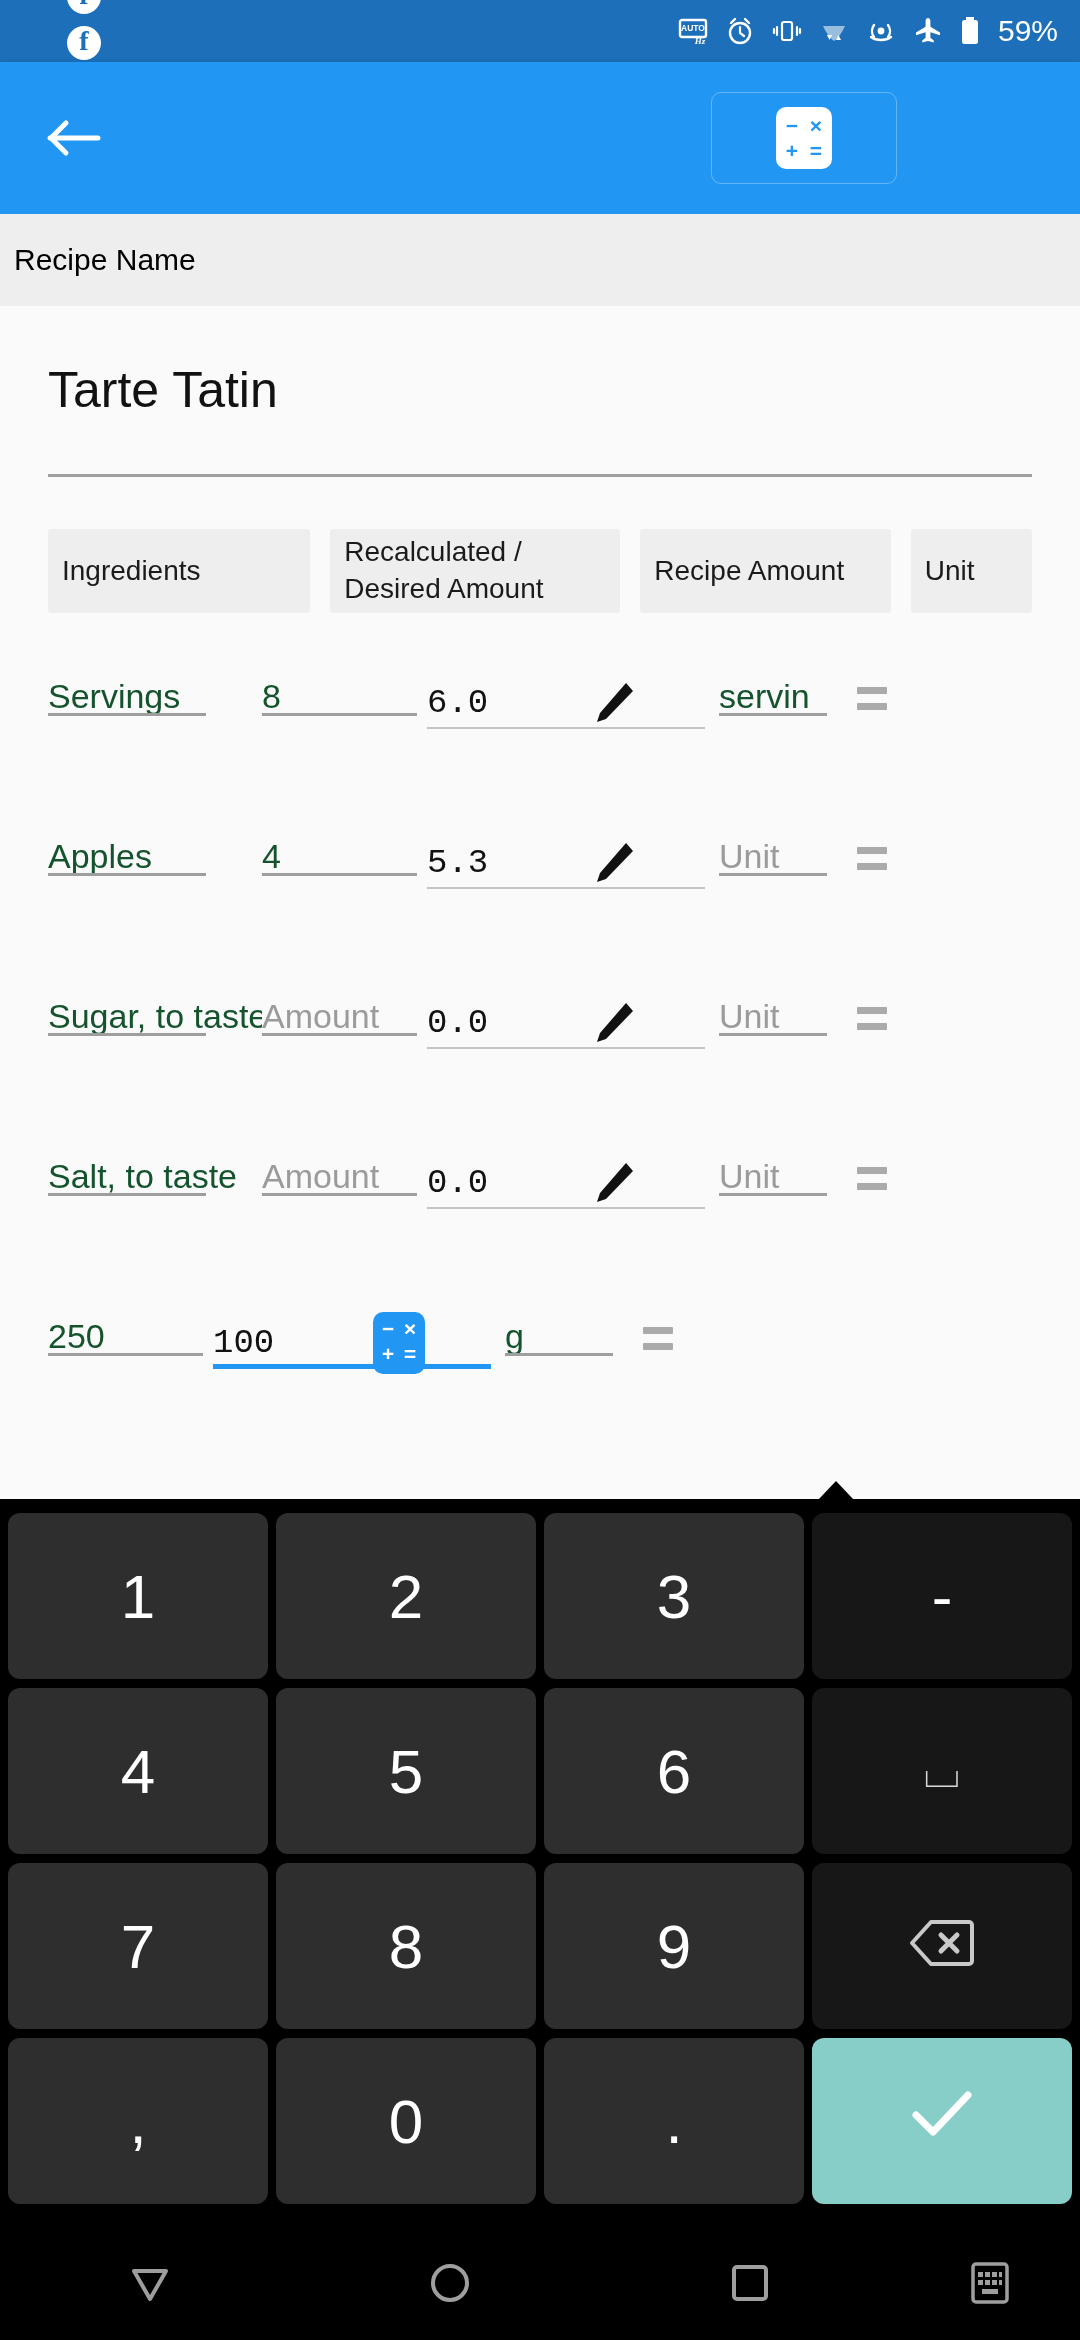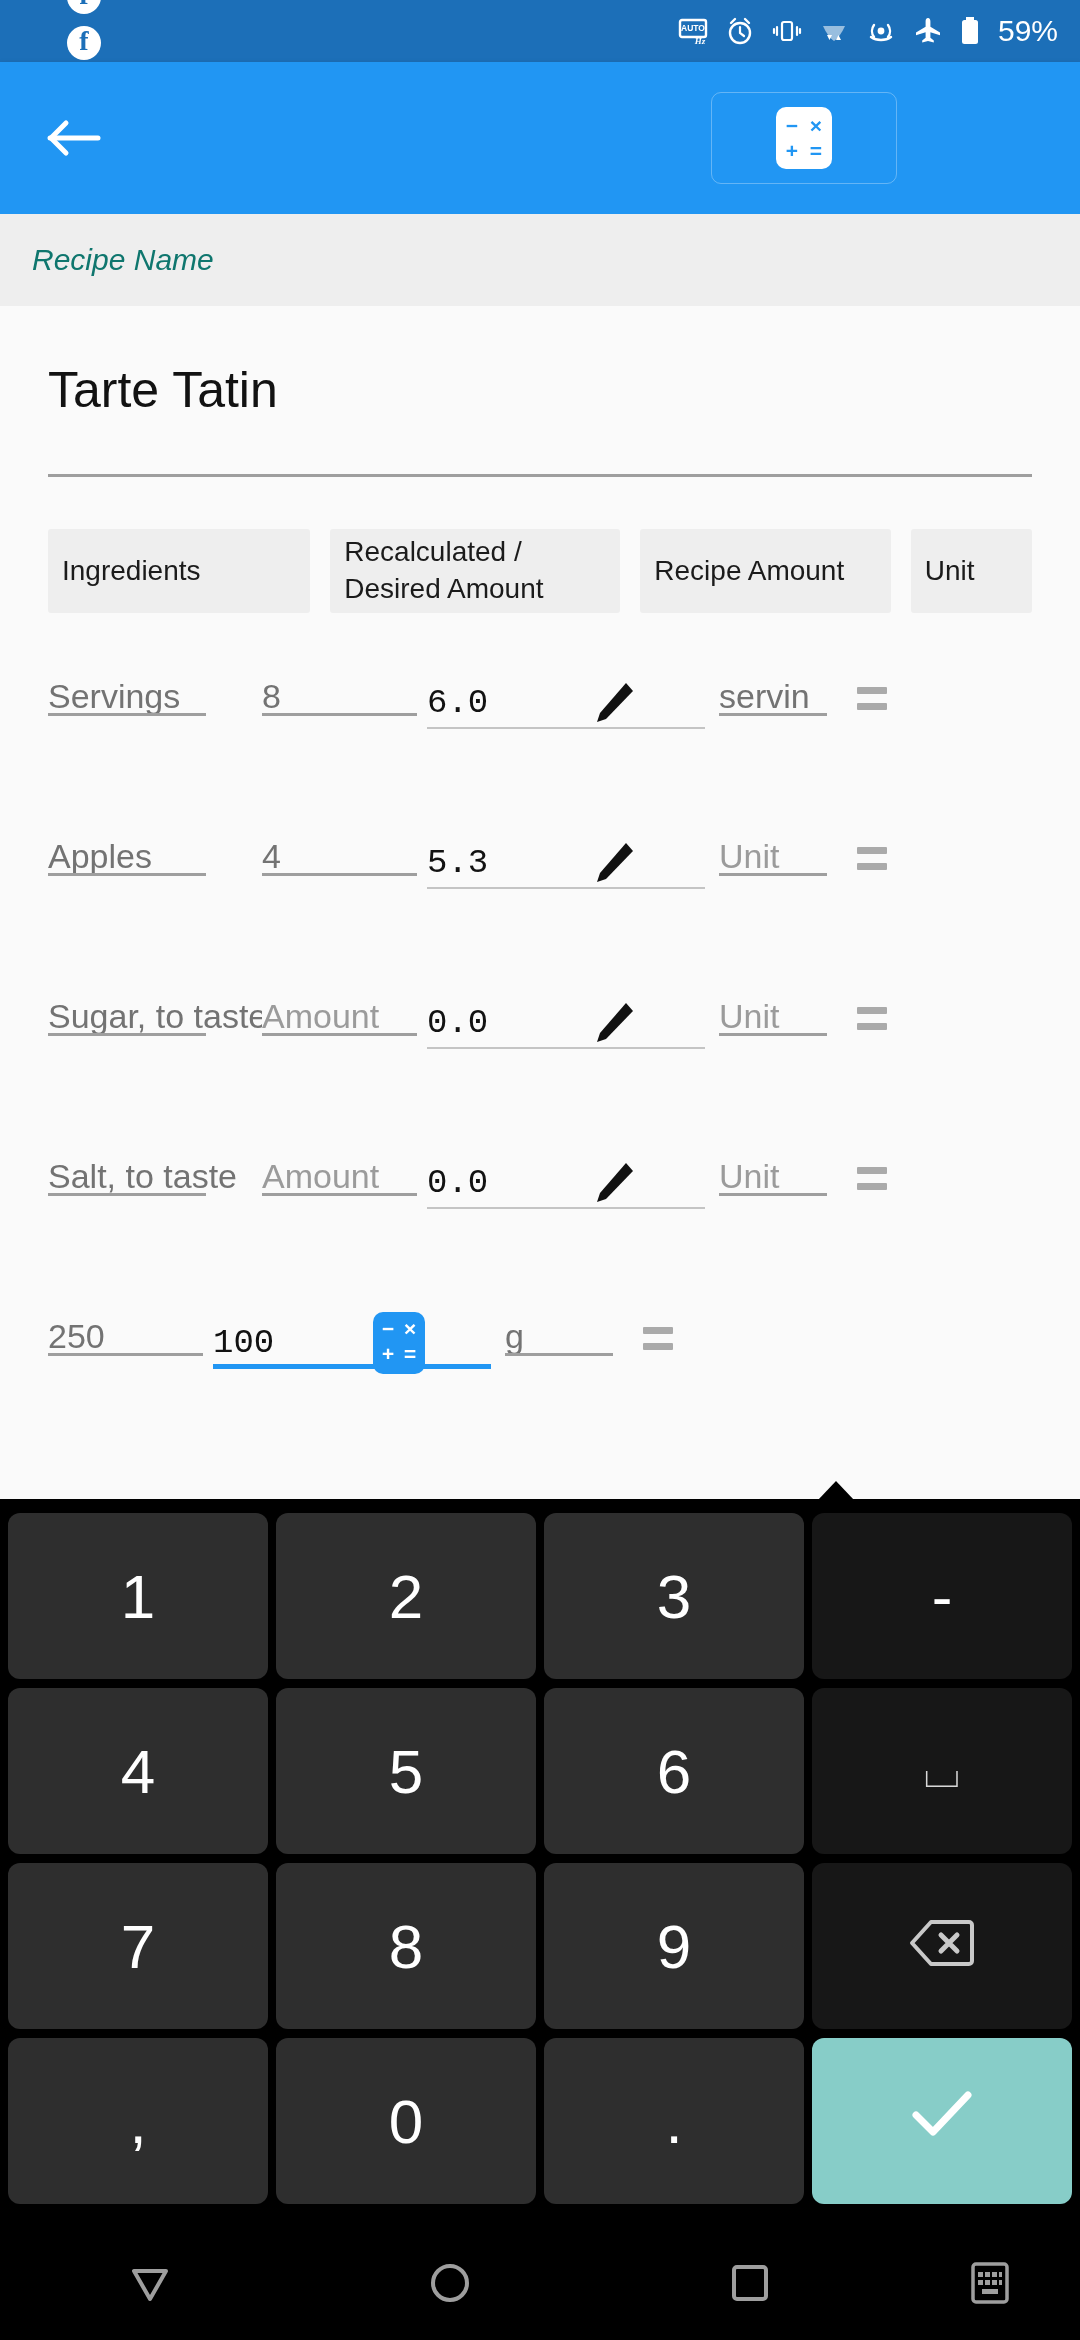--- a/index.html
+++ b/index.html
@@ -55,21 +55,21 @@
     color: #2196f3; font-size: 21px; font-weight: bold; line-height: 1;
     padding: 6px 4px;
   }
   .calc-glyph.inv { background: #2196f3; color: #fff; }
 
   
   .namebar {
     position: absolute; top: 214px; left: 0; width: 1080px; height: 92px;
     background: #eeeeee; display: flex; align-items: center;
   }
-  .namebar span { font-size: 30px; color: #0f766e; padding-left: 32px; font-style: italic; }
+  .namebar span { font-size: 30px; color: #000000; padding-left: 14px; }
 
   
   .content { position: absolute; top: 306px; left: 0; width: 1080px; height: 1193px; background: #fafafa; }
   .title-wrap { padding: 55px 48px 0 48px; }
   .title-text { font-size: 50px; color: #121212; }
   .title-rule { margin-top: 55px; height: 3px; background: #9e9e9e; }
 
   .headers { display: flex; margin-top: 52px; padding: 0 48px; gap: 20px; }
   .hcell {
     background: #eeeeee; border-radius: 3px;
@@ -78,21 +78,21 @@
     padding: 10px 14px;
   }
   .hcell.c1 { width: 264px; height: 84px; }
   .hcell.c2 { width: 252px; height: 84px; }
   .hcell.c3 { width: 292px; height: 84px; }
   .hcell.c4 { width: 122px; height: 84px; }
 
   .rows { margin-top: 46px; }
   .row { display: flex; align-items: flex-start; padding: 0 48px; height: 160px; }
   .cell { position: relative; }
-  .cell .val { font-size: 34px; color: #737373; white-space: nowrap; overflow: hidden; }
+  .cell .val { font-size: 34px; color: #14532d; white-space: nowrap; overflow: hidden; }
   .cell .val.ph { color: #9b9b9b; }
   .cell .rule { position: absolute; left: 0; bottom: 0; height: 3px; background: #9e9e9e; }
   .cell .rule.light { background: #c4c4c4; height: 2px; }
   .cell .rule.active { background: #2196f3; height: 5px; }
 
   .c-ing { width: 214px; padding-top: 18px; }
   .c-ing .rule { width: 158px; }
   .c-amt { width: 165px; padding-top: 18px; }
   .c-amt .rule { width: 155px; }
   .c-rec { width: 292px; padding-top: 18px; display: flex; align-items: center; font-family: Liberation Mono, monospace; }

